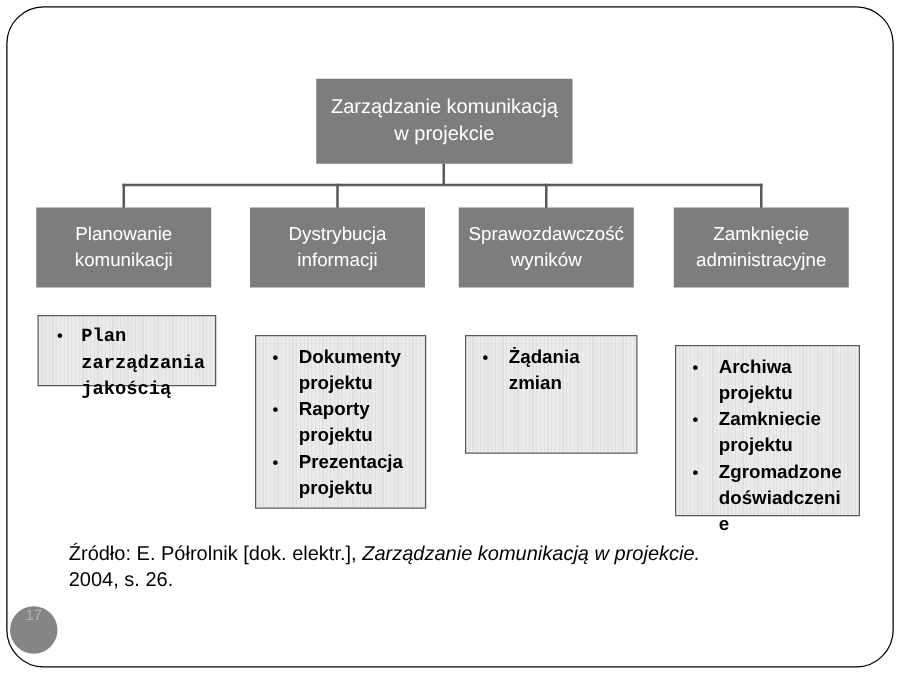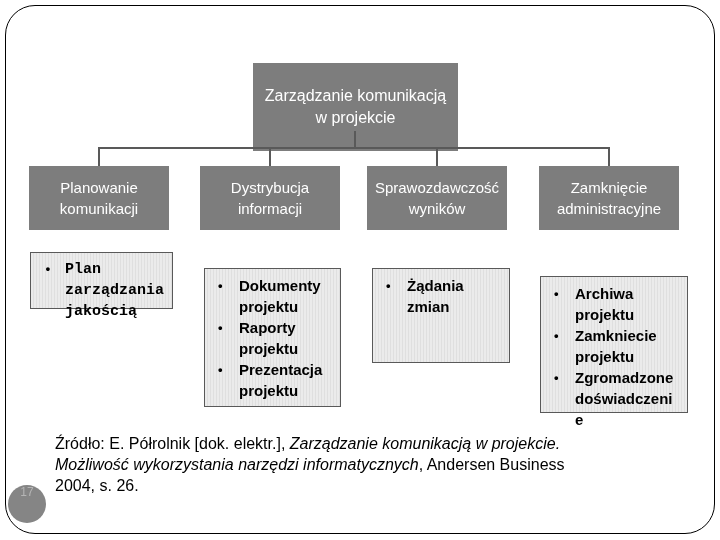--- a/index.html
+++ b/index.html
@@ -16,21 +16,21 @@
   }
   
   .gray-box {
     position:absolute;
     background:#7d7d7d;
     color:#ffffff;
     display:flex; align-items:center; justify-content:center;
     text-align:center;
     white-space:pre-line;
   }
-  .root-box { left:253px; top:63px; width:205px; height:88px; font-size:16px; line-height:22px; }
+  .root-box { left:253px; top:63px; width:205px; height:68px; font-size:16px; line-height:22px; }
   .branch-box { top:166px; height:64px; width:140px; font-size:15px; line-height:21px; }
   .branch-1 { left:29px; }
   .branch-2 { left:200px; }
   .branch-3 { left:367px; }
   .branch-4 { left:539px; }
   
   .line { position:absolute; background:#595959; }
   .stem  { left:354px; top:131px; width:2px; height:17px; }
   .hbar  { left:98px;  top:147px; width:512px; height:2px; }
   .drop  { top:147px; width:2px; height:20px; }
@@ -142,19 +142,18 @@
       <li>Zamkniecie
 projektu</li>
       <li>Zgromadzone
 doświadczeni
 e</li>
     </ul>
 </div>
 
 <div class="citation">
     <div><span>Źródło: E. Półrolnik [dok. elektr.], </span><span class="it">Zarządzanie komunikacją w projekcie.</span></div>
-    <div><span class="it">Możliwość wykorzystania narzędzi informatycznych</span><span>, Andersen Business</span></div>
     <div><span>2004, s. 26.</span></div>
   </div>
 
 <div class="page-num">
   <span>17</span>
 </div>
 
 </body></html>

